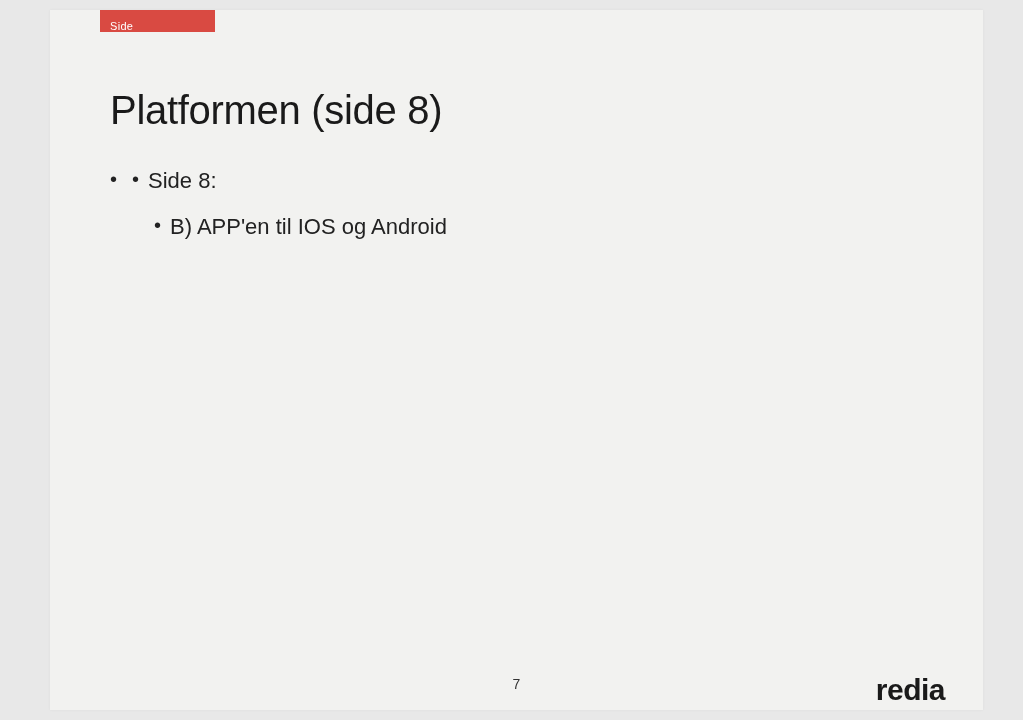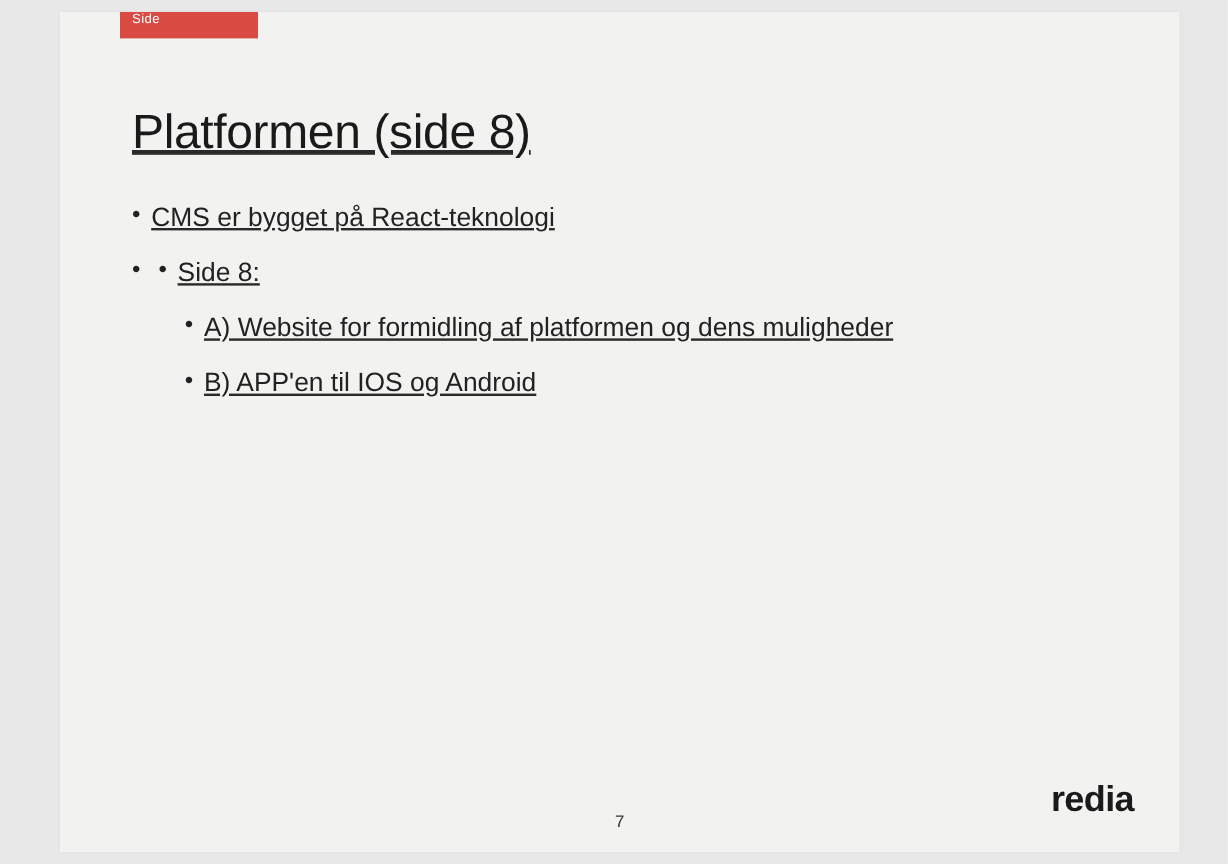--- a/index.html
+++ b/index.html
@@ -28,28 +28,27 @@
       position: absolute;
       top: 0;
       left: 50px;
       width: 115px;
       height: 22px;
       background: #d94a42;
       color: #fff;
       font-size: 11px;
       font-weight: 400;
       display: flex;
-      align-items: flex-start;
+      align-items: flex-end;
       padding-left: 10px;
       letter-spacing: 0.3px;
     }
     .content {
       padding: 78px 60px 40px 60px;
       color: #2a2a2a;
-      text-decoration: underline;
     }
     .title {
       font-size: 40px;
       font-weight: 400;
       color: #1a1a1a;
       margin-bottom: 32px;
       letter-spacing: -0.3px;
     }
     ul {
       list-style: none;
@@ -112,21 +111,21 @@
     .page-number {
       position: absolute;
       bottom: 18px;
       left: 50%;
       transform: translateX(-50%);
       font-size: 14px;
       color: #333;
     }
     .logo {
       position: absolute;
-      bottom: 26px;
+      bottom: 3px;
       right: 38px;
       font-size: 30px;
       font-weight: 700;
       color: #1a1a1a;
       letter-spacing: -0.5px;
     }
   </style>
 </head>
 <body>
 
@@ -134,30 +133,24 @@
 
   <div class="tab">
     <span>Side</span>
   </div>
 
   <div class="content">
     <h1 class="title">Platformen (side 8)</h1>
 
     <ul class="bullets">
       <li>
-        <span>CMS er bygget på React-teknologi</span>
-      </li>
-      <li>
         <ul class="sub-bullets">
           <li>
             <span>Side 8:</span>
             <ul class="sub-sub-bullets">
-              <li>
-                <span>A) Website for formidling af platformen og dens muligheder</span>
-              </li>
               <li>
                 <span>B) APP'en til IOS og Android</span>
               </li>
             </ul>
           </li>
         </ul>
       </li>
     </ul>
   </div>
 

